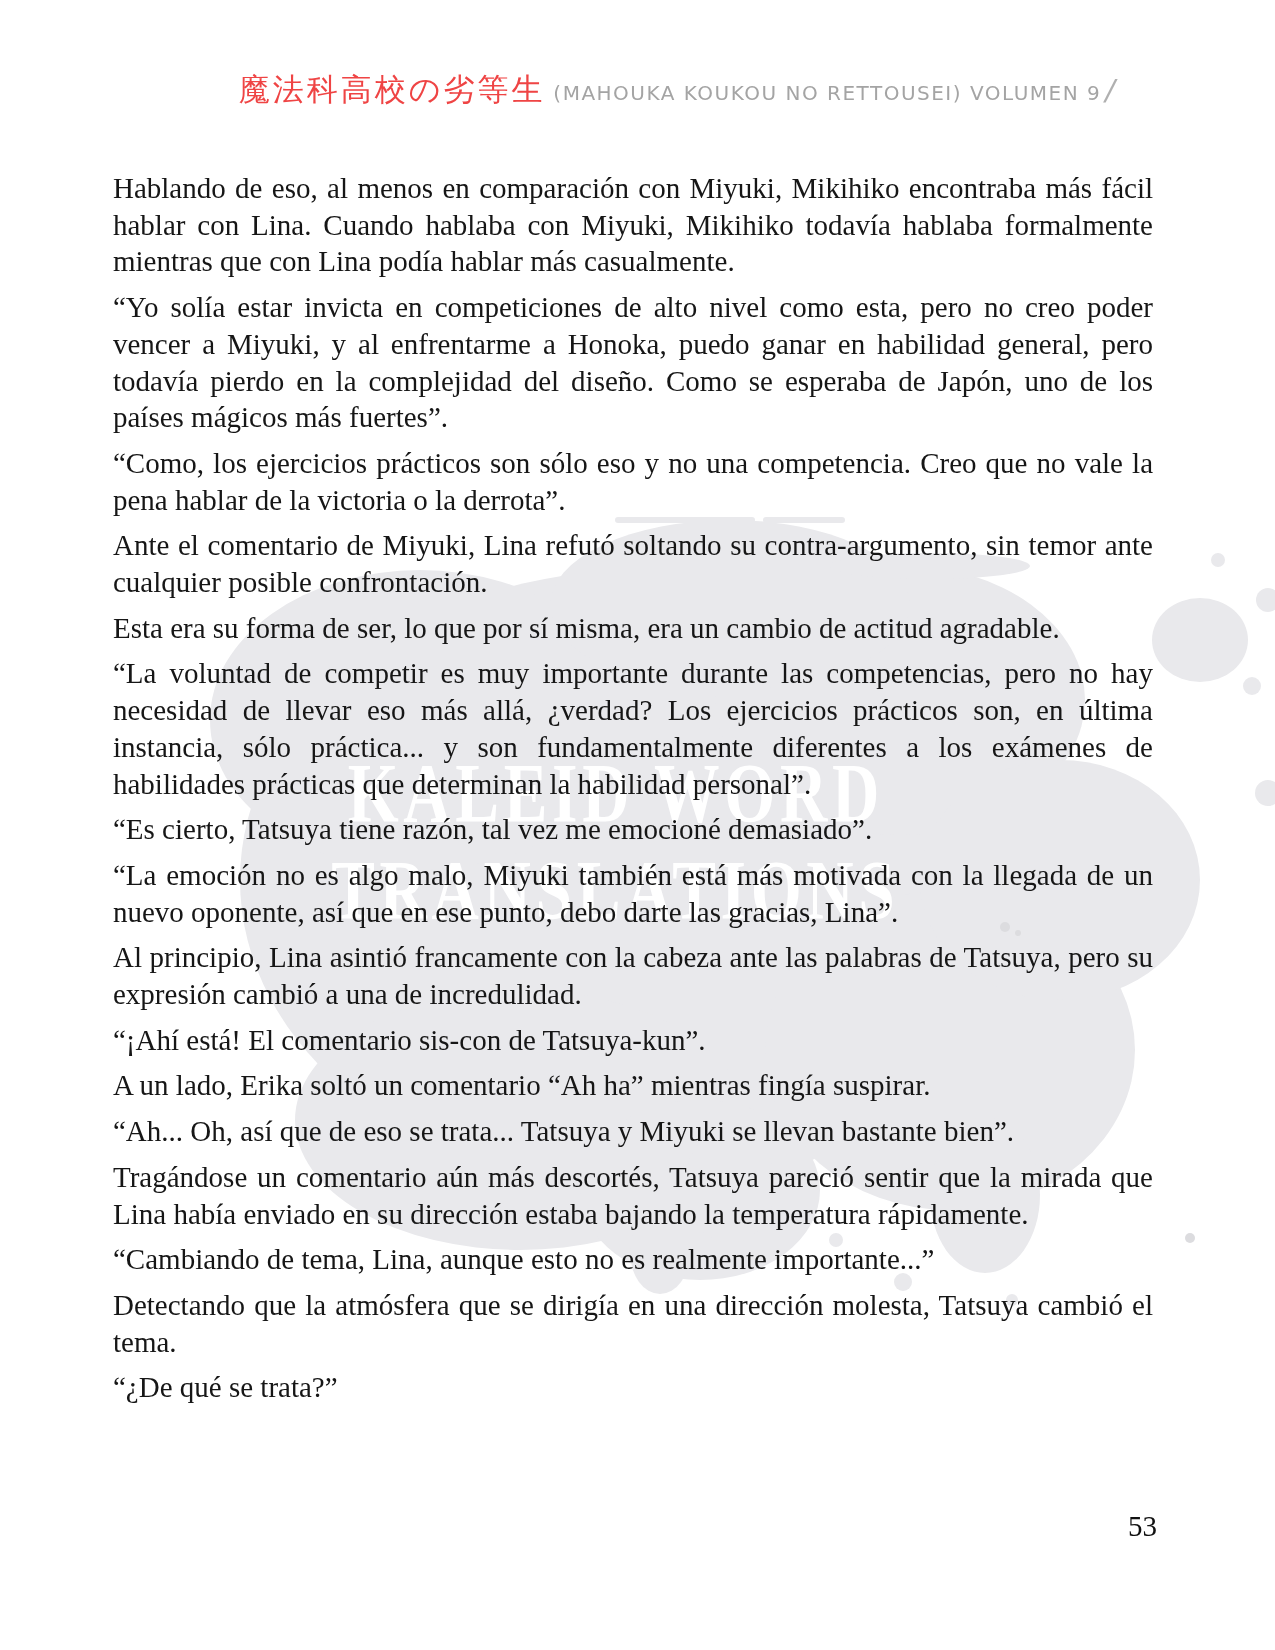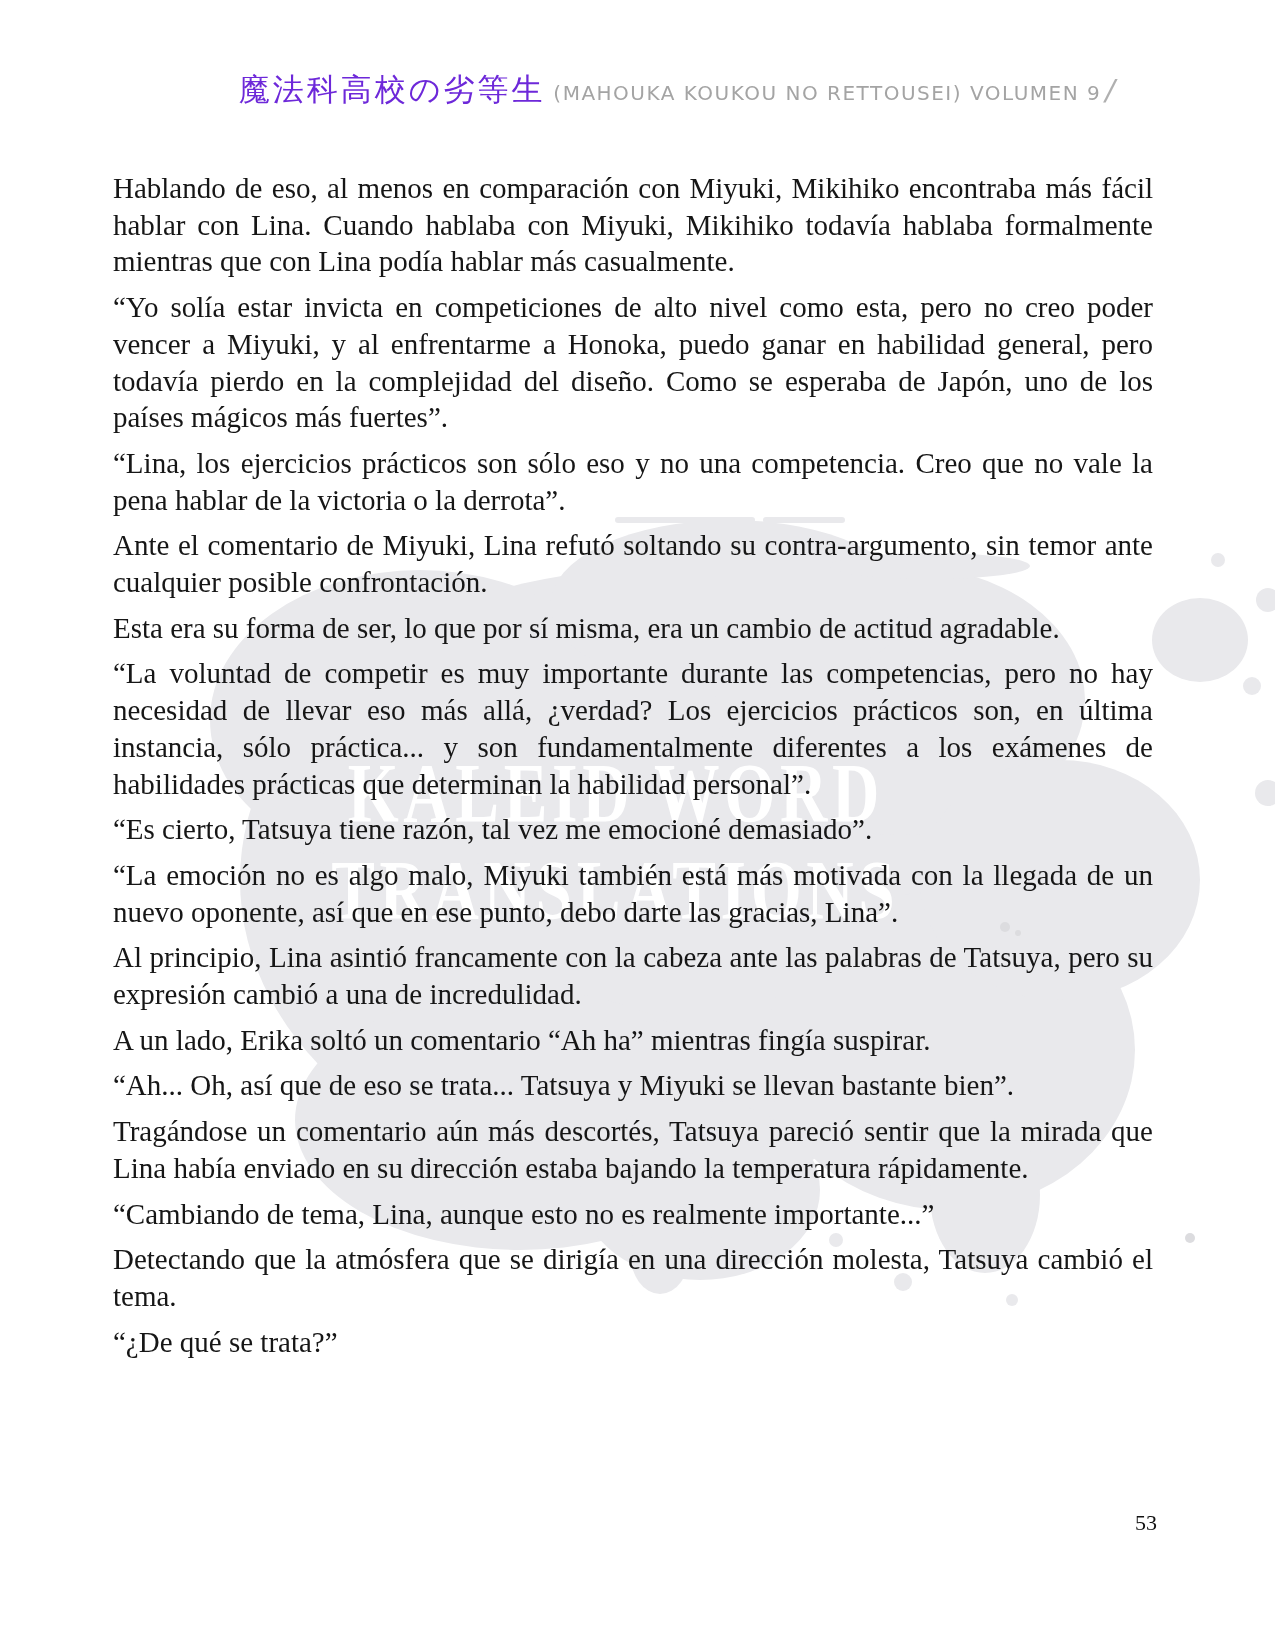--- a/index.html
+++ b/index.html
@@ -44,21 +44,21 @@
   }
   .header-line1 {
     white-space: nowrap;
     color: #a6a6a6;
     font-size: 31px;
     line-height: 36px;
   }
   .title-jp {
     font-family: "Liberation Serif", serif;
     letter-spacing: 3px;
-    color: #6d28d9;
+    color: #ef4444;
     text-align: center;
   }
   .title-latin {
     font-family: "DejaVu Sans", sans-serif;
     letter-spacing: 1.5px;
     color: #a4a4a4;
     font-size: 20px;
   }
   .title-slash {
     font-family: "DejaVu Sans", sans-serif;
@@ -91,21 +91,21 @@
   }
   .content p { margin: 0 0 9px 0; }
 
   
   .page-number {
     position: absolute;
     top: 1510px;
     right: 118px;
     z-index: 1;
     color: #111111;
-    font-size: 22px;
+    font-size: 29px;
   }
 </style>
 </head>
 <body>
 
 <div class="page">
 
   <div class="watermark">
     <svg width="1275" height="1650" viewBox="0 0 1275 1650">
       <g fill="#e9e9ec">
@@ -149,27 +149,28 @@
   <div class="page-header">
     <div class="header-line1">
       <span class="title-jp">魔法科高校の劣等生</span>
       <span class="title-latin">(MAHOUKA KOUKOU NO RETTOUSEI) VOLUMEN 9</span><span class="title-slash">/</span>
     </div>
   </div>
 
   <div class="content">
     <p>Hablando de eso, al menos en comparación con Miyuki, Mikihiko encontraba más fácil hablar con Lina. Cuando hablaba con Miyuki, Mikihiko todavía hablaba formalmente mientras que con Lina podía hablar más casualmente.</p>
     <p>“Yo solía estar invicta en competiciones de alto nivel como esta, pero no creo poder vencer a Miyuki, y al enfrentarme a Honoka, puedo ganar en habilidad general, pero todavía pierdo en la complejidad del diseño. Como se esperaba de Japón, uno de los países mágicos más fuertes”.</p>
-    <p>“Lina, los ejercicios prácticos son sólo eso y no una competencia. Creo que no vale la pena hablar de la victoria o la derrota”.</p>
+    <p>“Como, los ejercicios prácticos son sólo eso y no una competencia. Creo que no vale la pena hablar de la victoria o la derrota”.</p>
     <p>Ante el comentario de Miyuki, Lina refutó soltando su contra-argumento, sin temor ante cualquier posible confrontación.</p>
     <p>Esta era su forma de ser, lo que por sí misma, era un cambio de actitud agradable.</p>
     <p>“La voluntad de competir es muy importante durante las competencias, pero no hay necesidad de llevar eso más allá, ¿verdad? Los ejercicios prácticos son, en última instancia, sólo práctica... y son fundamentalmente diferentes a los exámenes de habilidades prácticas que determinan la habilidad personal”.</p>
     <p>“Es cierto, Tatsuya tiene razón, tal vez me emocioné demasiado”.</p>
     <p>“La emoción no es algo malo, Miyuki también está más motivada con la llegada de un nuevo oponente, así que en ese punto, debo darte las gracias, Lina”.</p>
     <p>Al principio, Lina asintió francamente con la cabeza ante las palabras de Tatsuya, pero su expresión cambió a una de incredulidad.</p>
+    <p>“¡Ahí está! El comentario sis-con de Tatsuya-kun”.</p>
     <p>A un lado, Erika soltó un comentario “Ah ha” mientras fingía suspirar.</p>
     <p>“Ah... Oh, así que de eso se trata... Tatsuya y Miyuki se llevan bastante bien”.</p>
     <p>Tragándose un comentario aún más descortés, Tatsuya pareció sentir que la mirada que Lina había enviado en su dirección estaba bajando la temperatura rápidamente.</p>
     <p>“Cambiando de tema, Lina, aunque esto no es realmente importante...”</p>
     <p>Detectando que la atmósfera que se dirigía en una dirección molesta, Tatsuya cambió el tema.</p>
     <p>“¿De qué se trata?”</p>
   </div>
 
   <div class="page-number">53</div>
 

